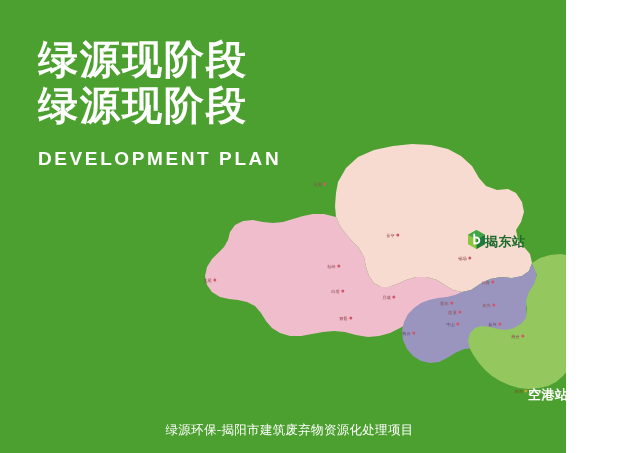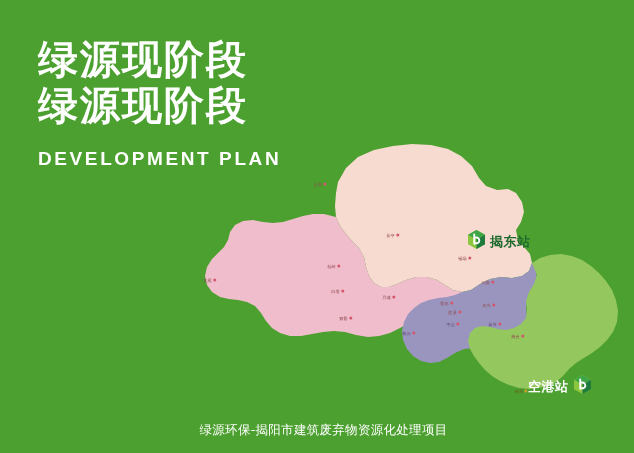--- a/index.html
+++ b/index.html
@@ -8,21 +8,21 @@
   }
   body {
     width: 634px;
     height: 453px;
     overflow: hidden;
     font-family: "Liberation Sans", "DejaVu Sans", sans-serif;
   }
 
   #poster {
     position: relative;
-    width: 634px;
+    width: 566px;
     height: 453px;
     background: #4CA02F;
     overflow: hidden;
   }
 
   
   #title-block {
     position: absolute;
     left: 38px;
     top: 36px;
@@ -59,25 +59,24 @@
     display: block;
     width: 484px;
     height: 270px;
   }
 
   
   .station {
     position: absolute;
     display: flex;
     align-items: center;
-    gap: 5px;
     z-index: 20;
     white-space: nowrap;
   }
-  .station.reverse { flex-direction: row-reverse; }
+  .station.reverse { flex-direction: row-reverse; margin-top: 8px; }
   .station-label {
     font-size: 13px;
     font-weight: 700;
     letter-spacing: 0.5px;
     font-family: "DejaVu Sans", "Liberation Sans", sans-serif;
   }
   .station-label.dark { color: #1F6B2E; }
   .station-label.light { color: #FFFFFF; }
   .logo-mark { display: block; }
 

